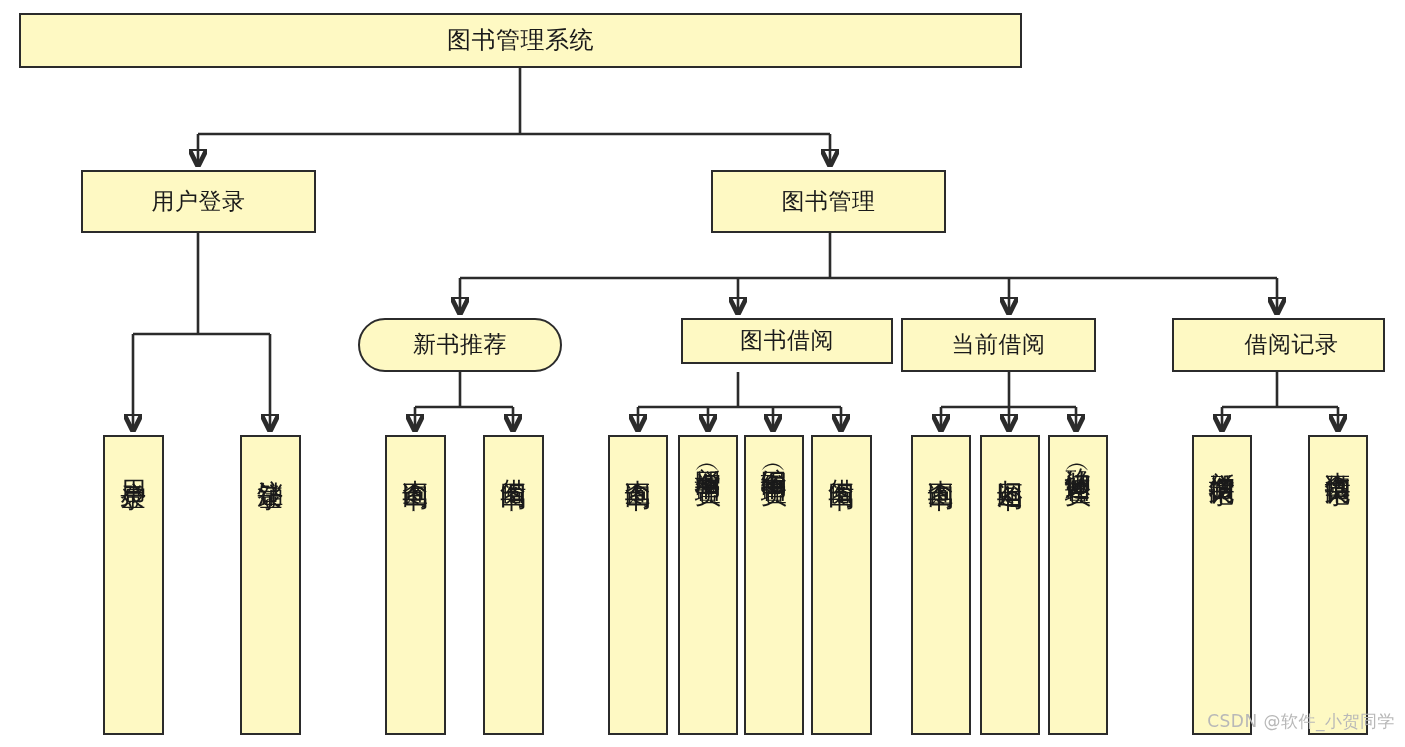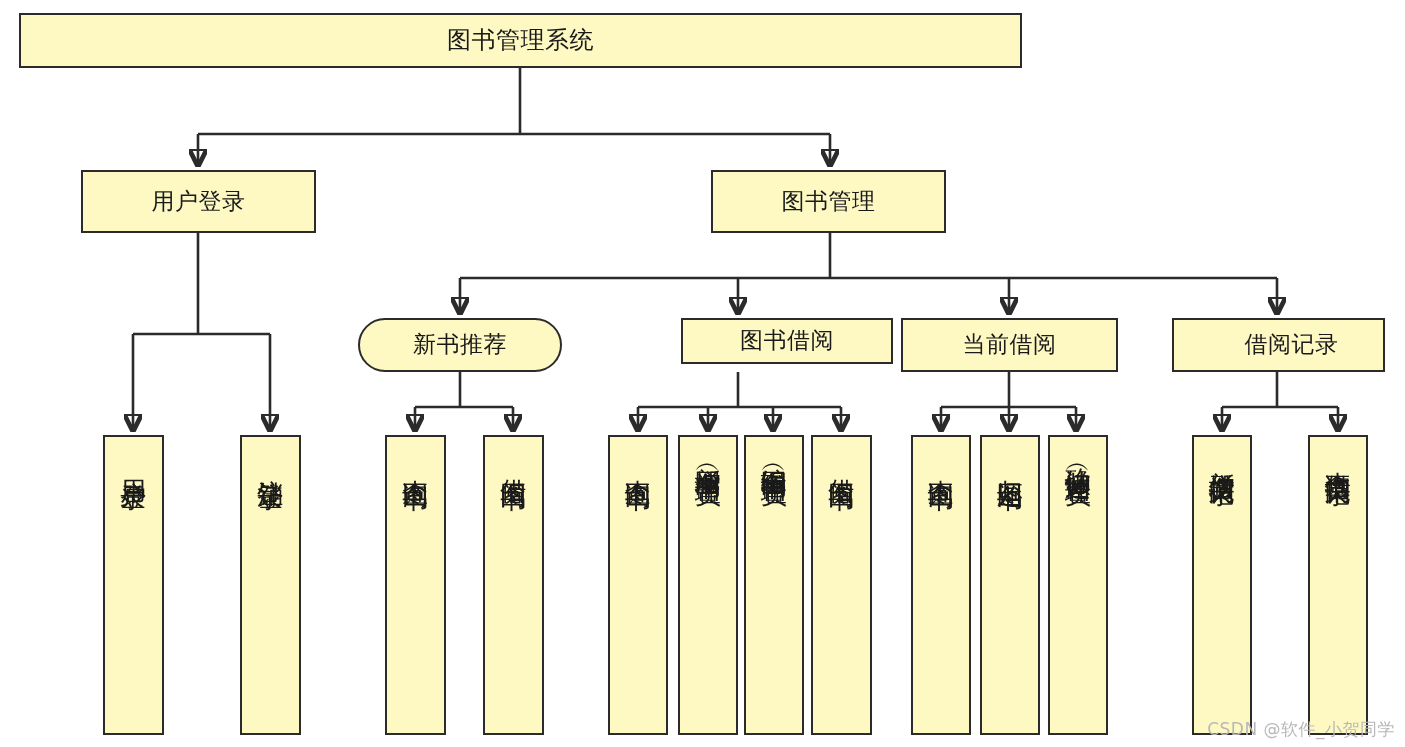--- a/index.html
+++ b/index.html
@@ -57,21 +57,21 @@
     pointer-events: none;
   }
   svg#wires line, svg#wires path {
     stroke: #2b2b2b;
     stroke-width: 2.6;
     fill: none;
   }
   .watermark {
     position: absolute;
     right: 10px;
-    bottom: 6px;
+    bottom: 14px;
     font-size: 17px;
     color: #b8b8b8;
     letter-spacing: 0.5px;
     white-space: nowrap;
   }
 </style>
 </head>
 <body>
 
 <div id="canvas">
@@ -139,21 +139,21 @@
   </div>
 
   <div class="node horizontal" style="left:358px; top:318px; width:204px; height:54px;border-radius:27px;">
     <span class="label">新书推荐</span>
   </div>
 
   <div class="node horizontal" style="left:633px; top:318px; width:212px; height:46px;margin-left:48px;">
     <span class="label">图书借阅</span>
   </div>
 
-  <div class="node horizontal" style="left:901px; top:318px; width:217px; height:54px;">
+  <div class="node horizontal" style="left:901px; top:318px; width:195px; height:54px;">
     <span class="label">当前借阅</span>
   </div>
 
   <div class="node horizontal" style="left:1172px; top:318px; width:213px; height:54px;padding-left:26px;">
     <span class="label">借阅记录</span>
   </div>
 
   <div class="node vertical" style="left:103px; top:435px; width:61px; height:300px;">
     <span class="label">用户登录</span>
   </div>

